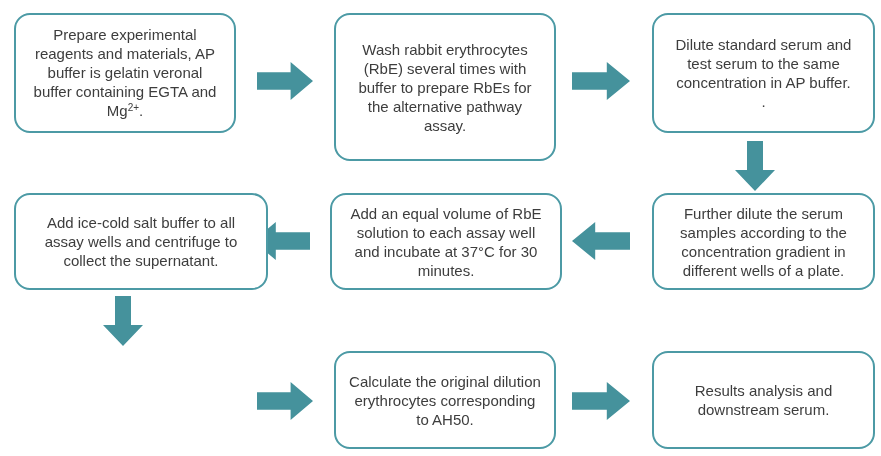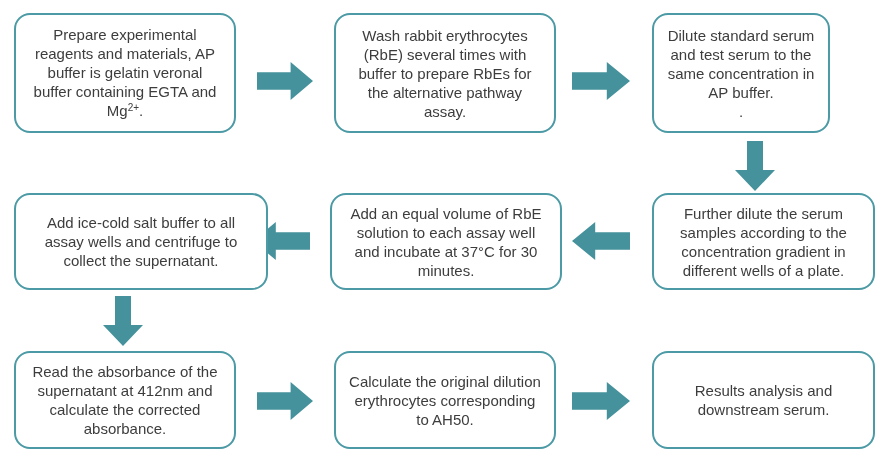--- a/index.html
+++ b/index.html
@@ -57,27 +57,27 @@
 <body>
 
 <div class="canvas">
 
   <div class="box" style="left:14px; top:13px; width:222px; height:120px">
     <p class="box-text"><span>Prepare experimental reagents and materials, AP buffer is gelatin veronal buffer containing EGTA and Mg</span><span class="sup">2+</span><span>.</span></p>
   </div>
 
   <div class="arrow arrow-right" style="left:257px; top:62px; width:56px; height:38px"></div>
 
-  <div class="box" style="left:334px; top:13px; width:222px; height:120px">
+  <div class="box" style="left:334px; top:13px; width:222px; height:148px">
     <p class="box-text"><span>Wash rabbit erythrocytes (RbE) several times with buffer to prepare RbEs for the alternative pathway assay.</span></p>
   </div>
 
   <div class="arrow arrow-right" style="left:572px; top:62px; width:58px; height:38px"></div>
 
-  <div class="box" style="left:652px; top:13px; width:178px; height:120px">
+  <div class="box" style="left:652px; top:13px; width:223px; height:120px">
     <p class="box-text"><span>Dilute standard serum and test serum to the same concentration in AP buffer.
 .</span></p>
   </div>
 
   <div class="arrow arrow-down" style="left:735px; top:141px; width:40px; height:50px"></div>
 
   <div class="box" style="left:652px; top:193px; width:223px; height:97px">
     <p class="box-text"><span>Further dilute the serum samples according to the concentration gradient in different wells of a plate.</span></p>
   </div>
 
@@ -88,23 +88,20 @@
   </div>
 
   <div class="arrow arrow-left" style="left:253px; top:222px; width:57px; height:38px"></div>
 
   <div class="box" style="left:14px; top:193px; width:254px; height:97px">
     <p class="box-text"><span>Add ice-cold salt buffer to all assay wells and centrifuge to collect the supernatant.</span></p>
   </div>
 
   <div class="arrow arrow-down" style="left:103px; top:296px; width:40px; height:50px"></div>
 
-  <div class="box" style="left:14px; top:351px; width:222px; height:98px">
-    <p class="box-text"><span>Read the absorbance of the supernatant at 412nm and calculate the corrected absorbance.</span></p>
-  </div>
 
   <div class="arrow arrow-right" style="left:257px; top:382px; width:56px; height:38px"></div>
 
   <div class="box" style="left:334px; top:351px; width:222px; height:98px">
     <p class="box-text"><span>Calculate the original dilution erythrocytes corresponding to AH50.</span></p>
   </div>
 
   <div class="arrow arrow-right" style="left:572px; top:382px; width:58px; height:38px"></div>
 
   <div class="box" style="left:652px; top:351px; width:223px; height:98px">

